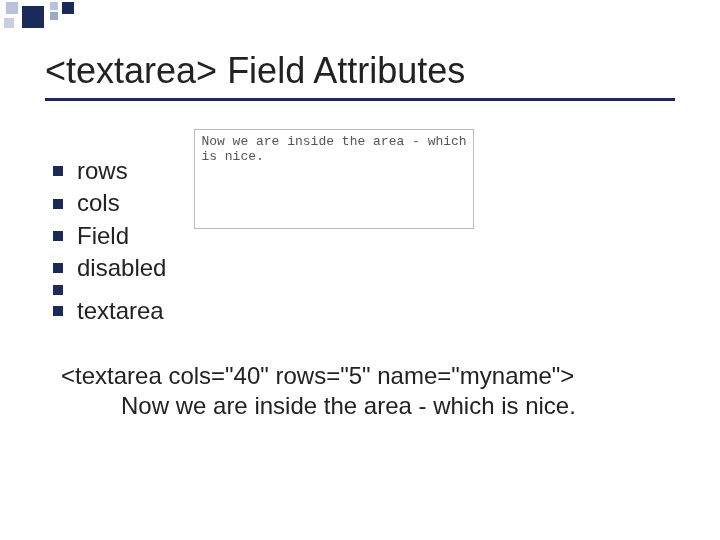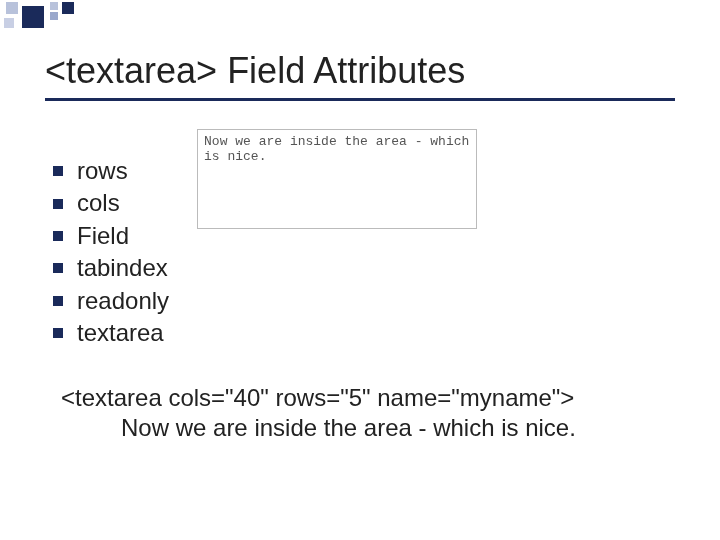--- a/index.html
+++ b/index.html
@@ -108,25 +108,24 @@
       <li>
           <span class="sqb"></span>
           <span>cols</span>
         </li>
       <li>
           <span class="sqb"></span>
           <span>Field</span>
         </li>
       <li>
           <span class="sqb"></span>
-          <span>tabindex</span>
+          <span>disabled</span>
         </li>
       <li>
           <span class="sqb"></span>
-          <span>readonly</span>
         </li>
       <li>
           <span class="sqb"></span>
           <span>textarea</span>
         </li>
     </ul>
 
     <div class="textarea-wrap">
       <textarea style="">Now we are inside the area - which is nice.</textarea>
     </div>

